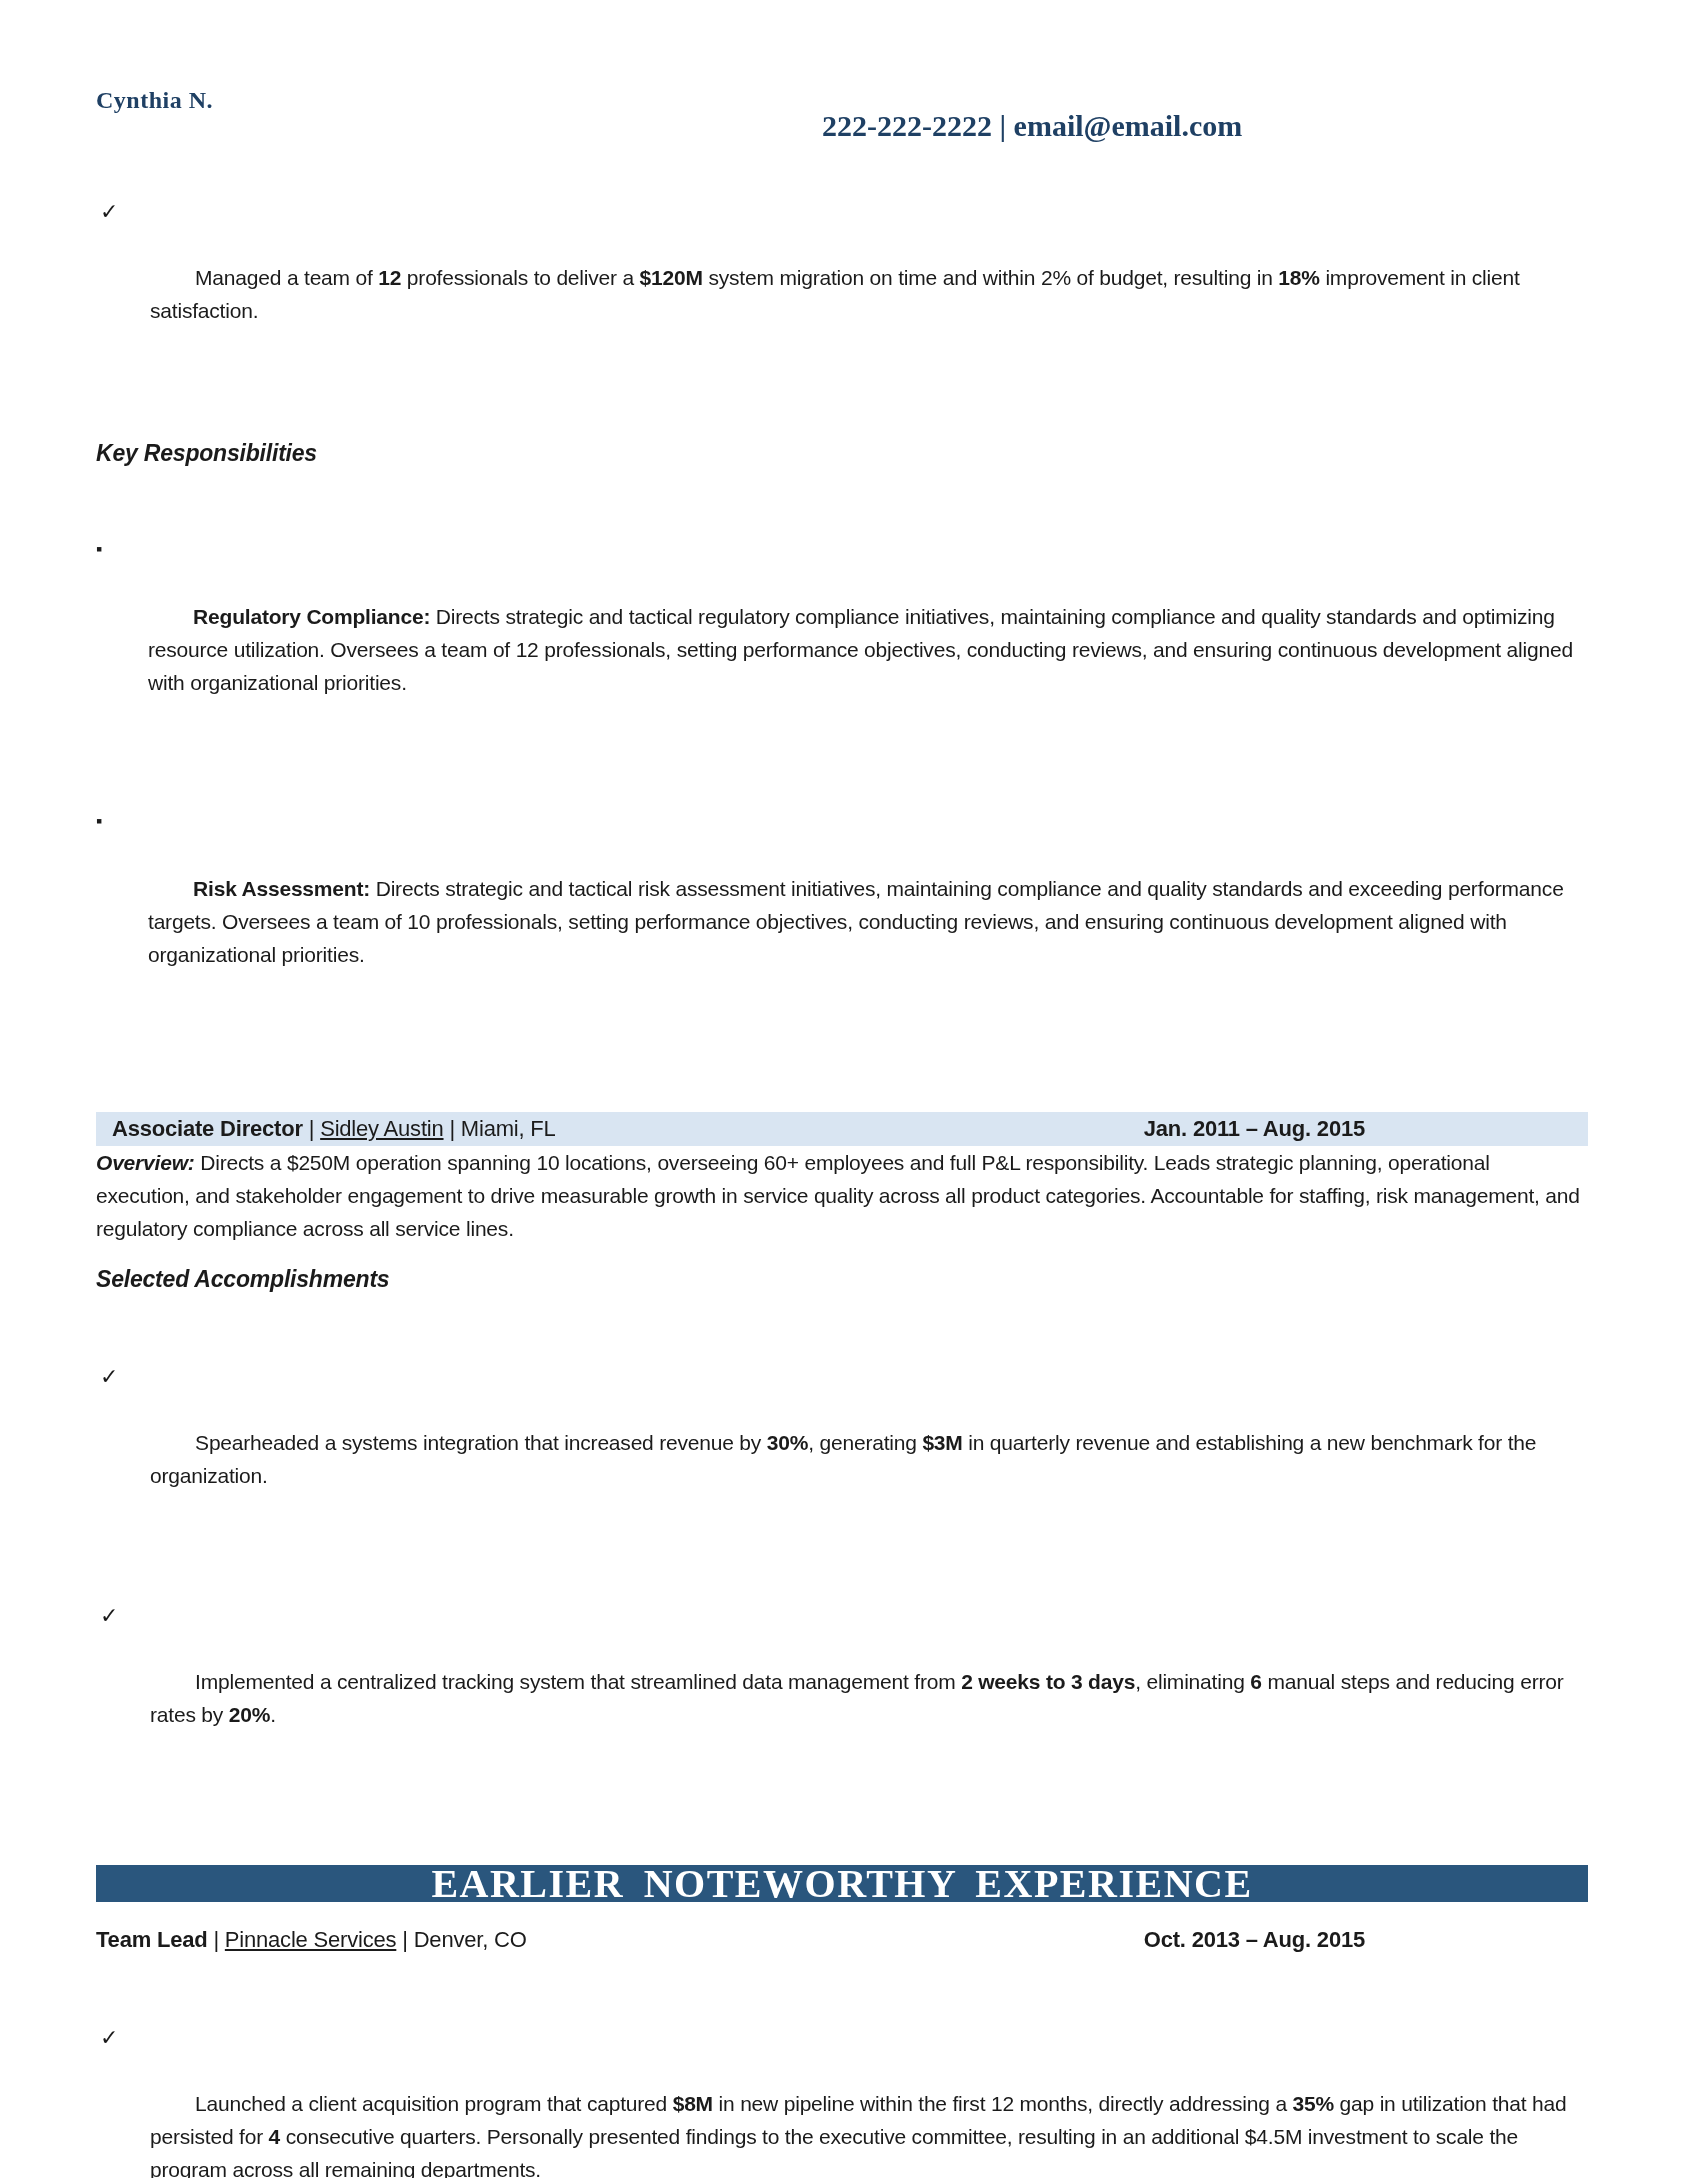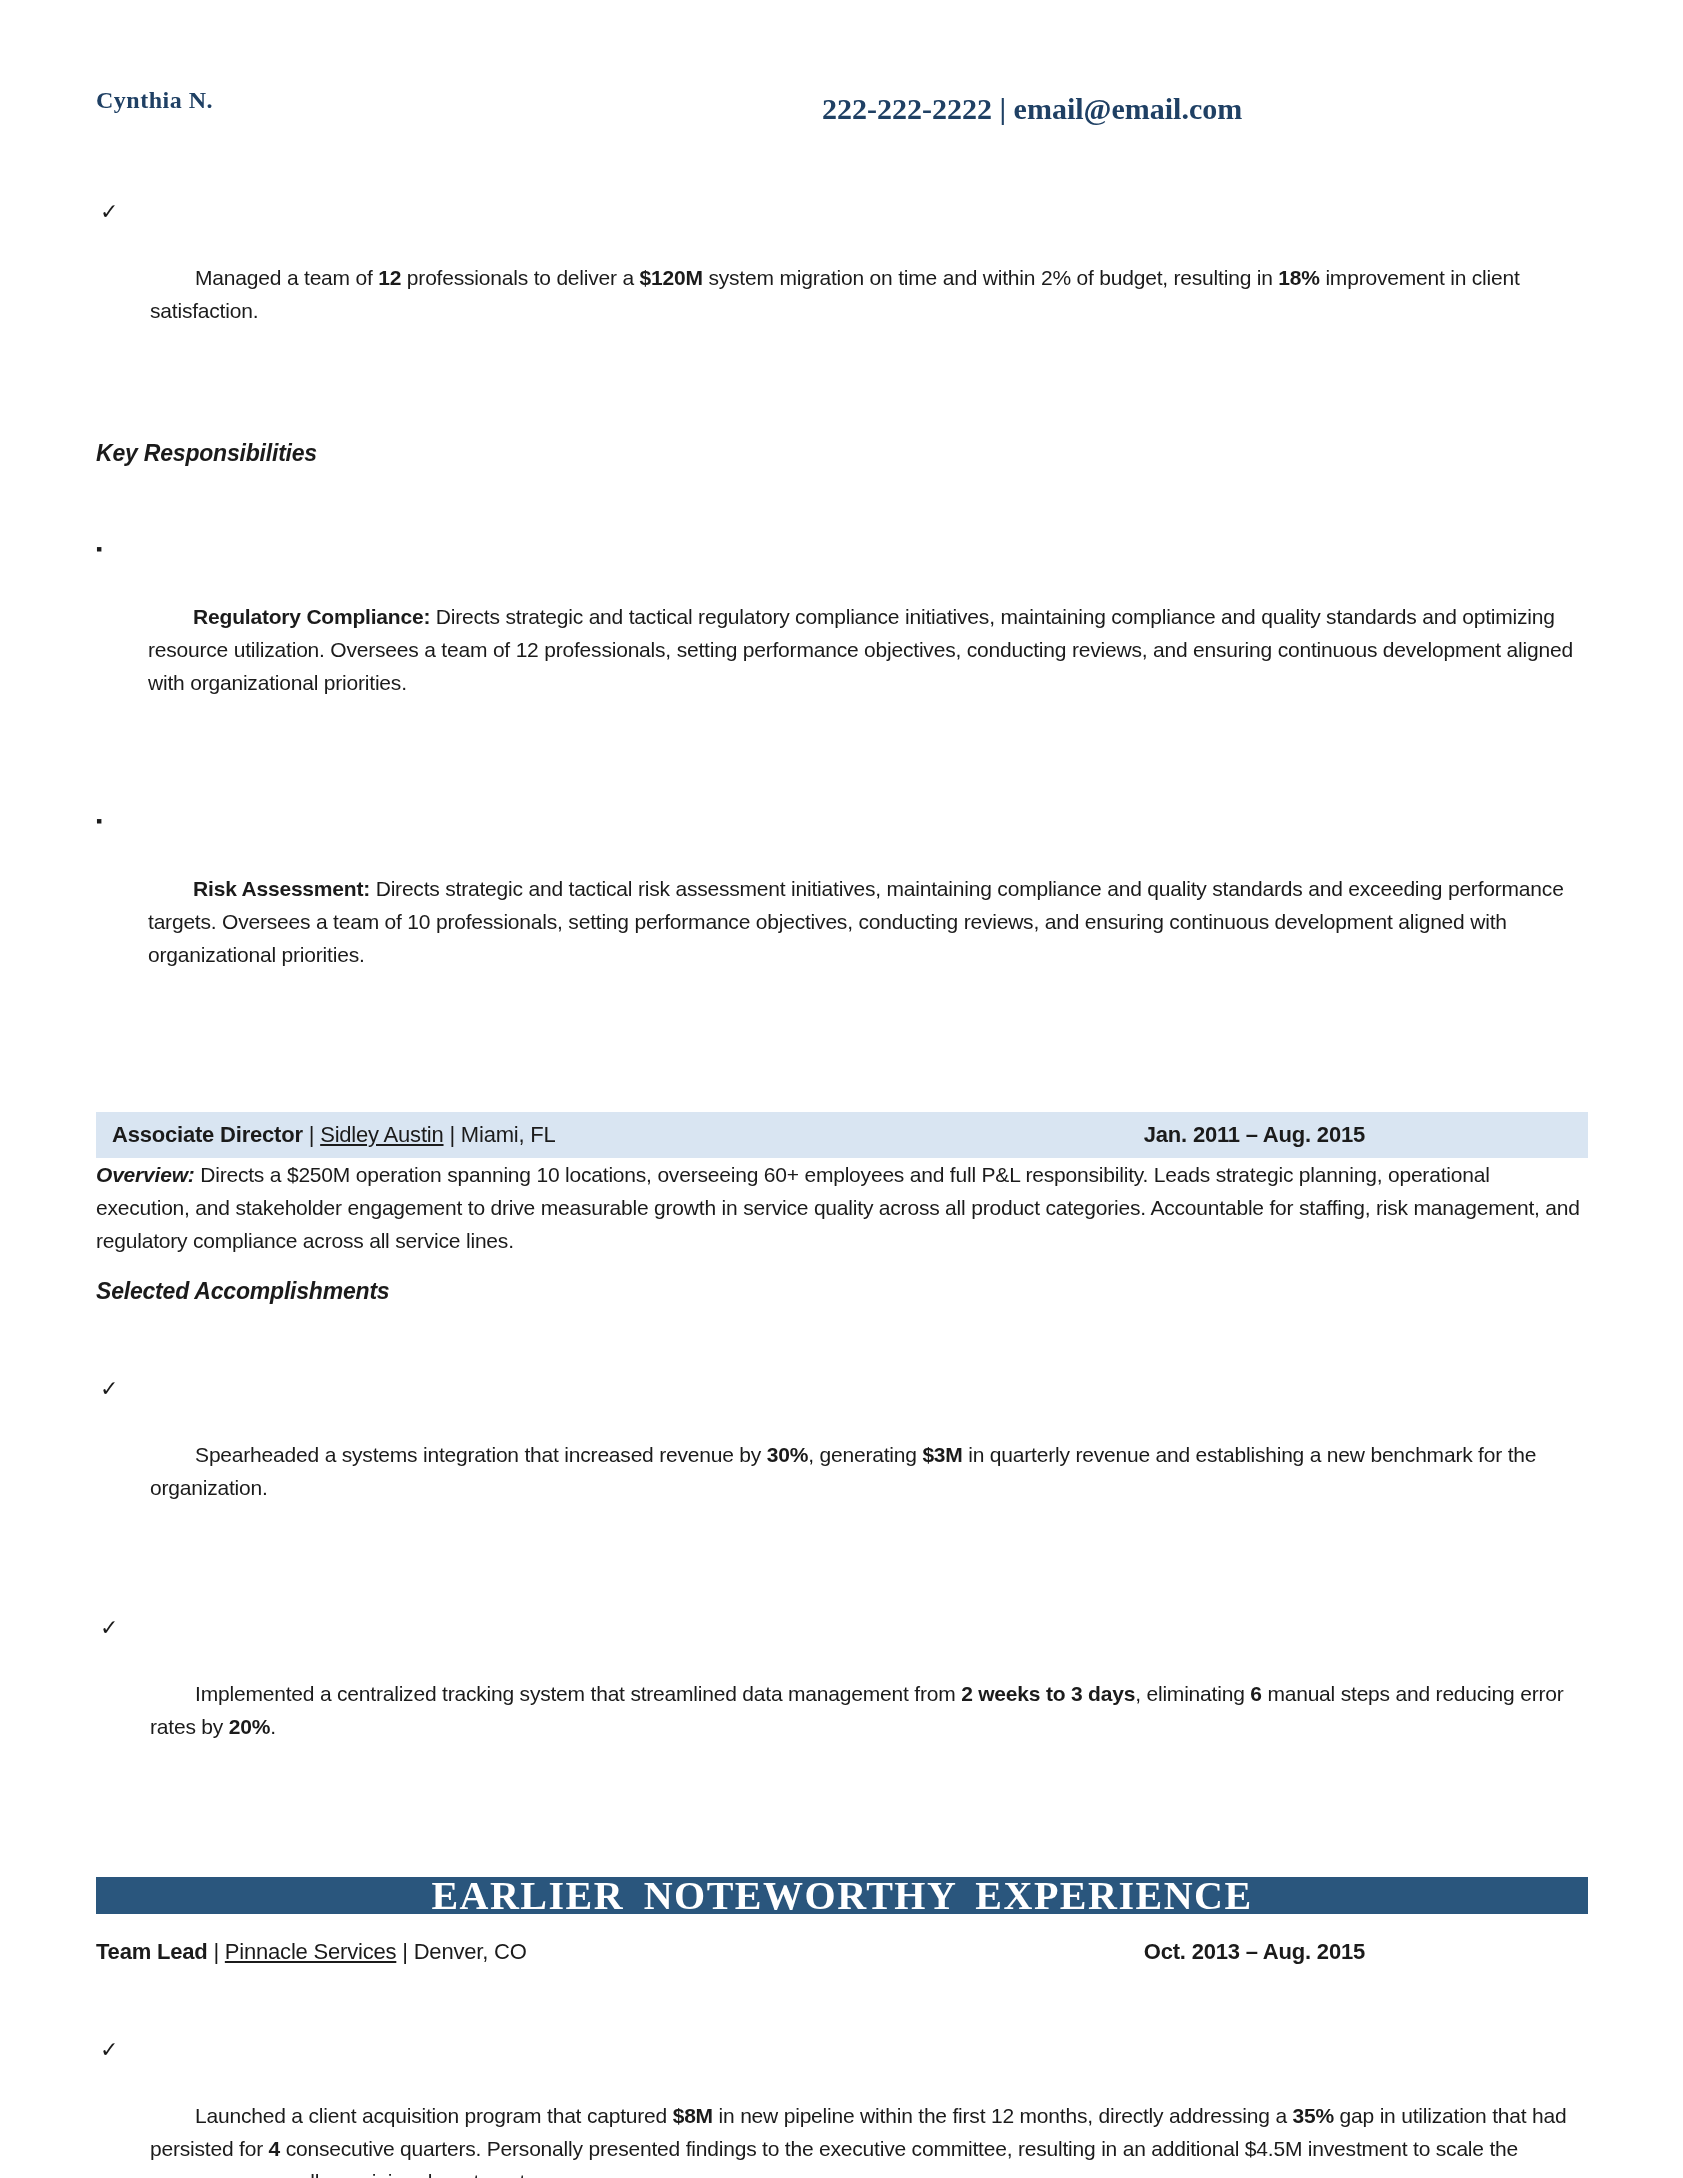--- a/index.html
+++ b/index.html
@@ -10,41 +10,41 @@
   }
   .content { position:absolute; left:96px; top:0; width:1492px; }
 
   
   .doc-header { position:relative; margin-top:87px; height:42px; }
   .doc-name {
     font-family:"Liberation Serif","DejaVu Serif",serif; font-weight:700;
     font-size:24px; color:#1f4064; letter-spacing:0.5px;
   }
   .doc-contact {
-    position:absolute; left:726px; top:5px;
+    position:absolute; left:726px; top:22px;
     font-family:"Liberation Serif","DejaVu Serif",serif; font-weight:700;
     font-size:30px; color:#1f4064; white-space:pre;
   }
 
   
   .body-text { font-size:21px; line-height:33px; letter-spacing:-0.2px; white-space:pre-wrap; }
   ul.plain { list-style:none; margin:0; padding:0; }
   .check-item { position:relative; padding-left:54px; text-indent:-17px; }
   .check-item + .check-item { margin-top:8px; }
   .check-mark { position:absolute; left:4px; top:0; text-indent:0; font-size:22px; }
   .sq-item { position:relative; padding-left:52px; text-indent:-23px; }
   .sq-item + .sq-item { margin-top:8px; }
   .sq-mark { position:absolute; left:0; top:-1px; text-indent:0; font-size:18px; }
 
   .inline-heading { font-size:23px; font-weight:700; font-style:italic; line-height:30px; letter-spacing:-0.2px; }
 
   
   .job-bar {
     display:flex; justify-content:space-between; align-items:center;
-    background:#d9e5f2; height:46px; padding-left:16px; font-size:22px;
+    background:#d9e5f2; height:34px; padding-left:16px; font-size:22px;
     margin-top:42px; white-space:pre-wrap;
   }
   .job-line {
     display:flex; justify-content:space-between; font-size:22px; line-height:30px;
     white-space:pre-wrap;
   }
   .job-dates { font-weight:700; padding-right:223px; white-space:pre; letter-spacing:-0.2px; }
   .rich { white-space:pre-wrap; letter-spacing:-0.2px; }
 
   .ov-label { font-weight:700; font-style:italic; }

